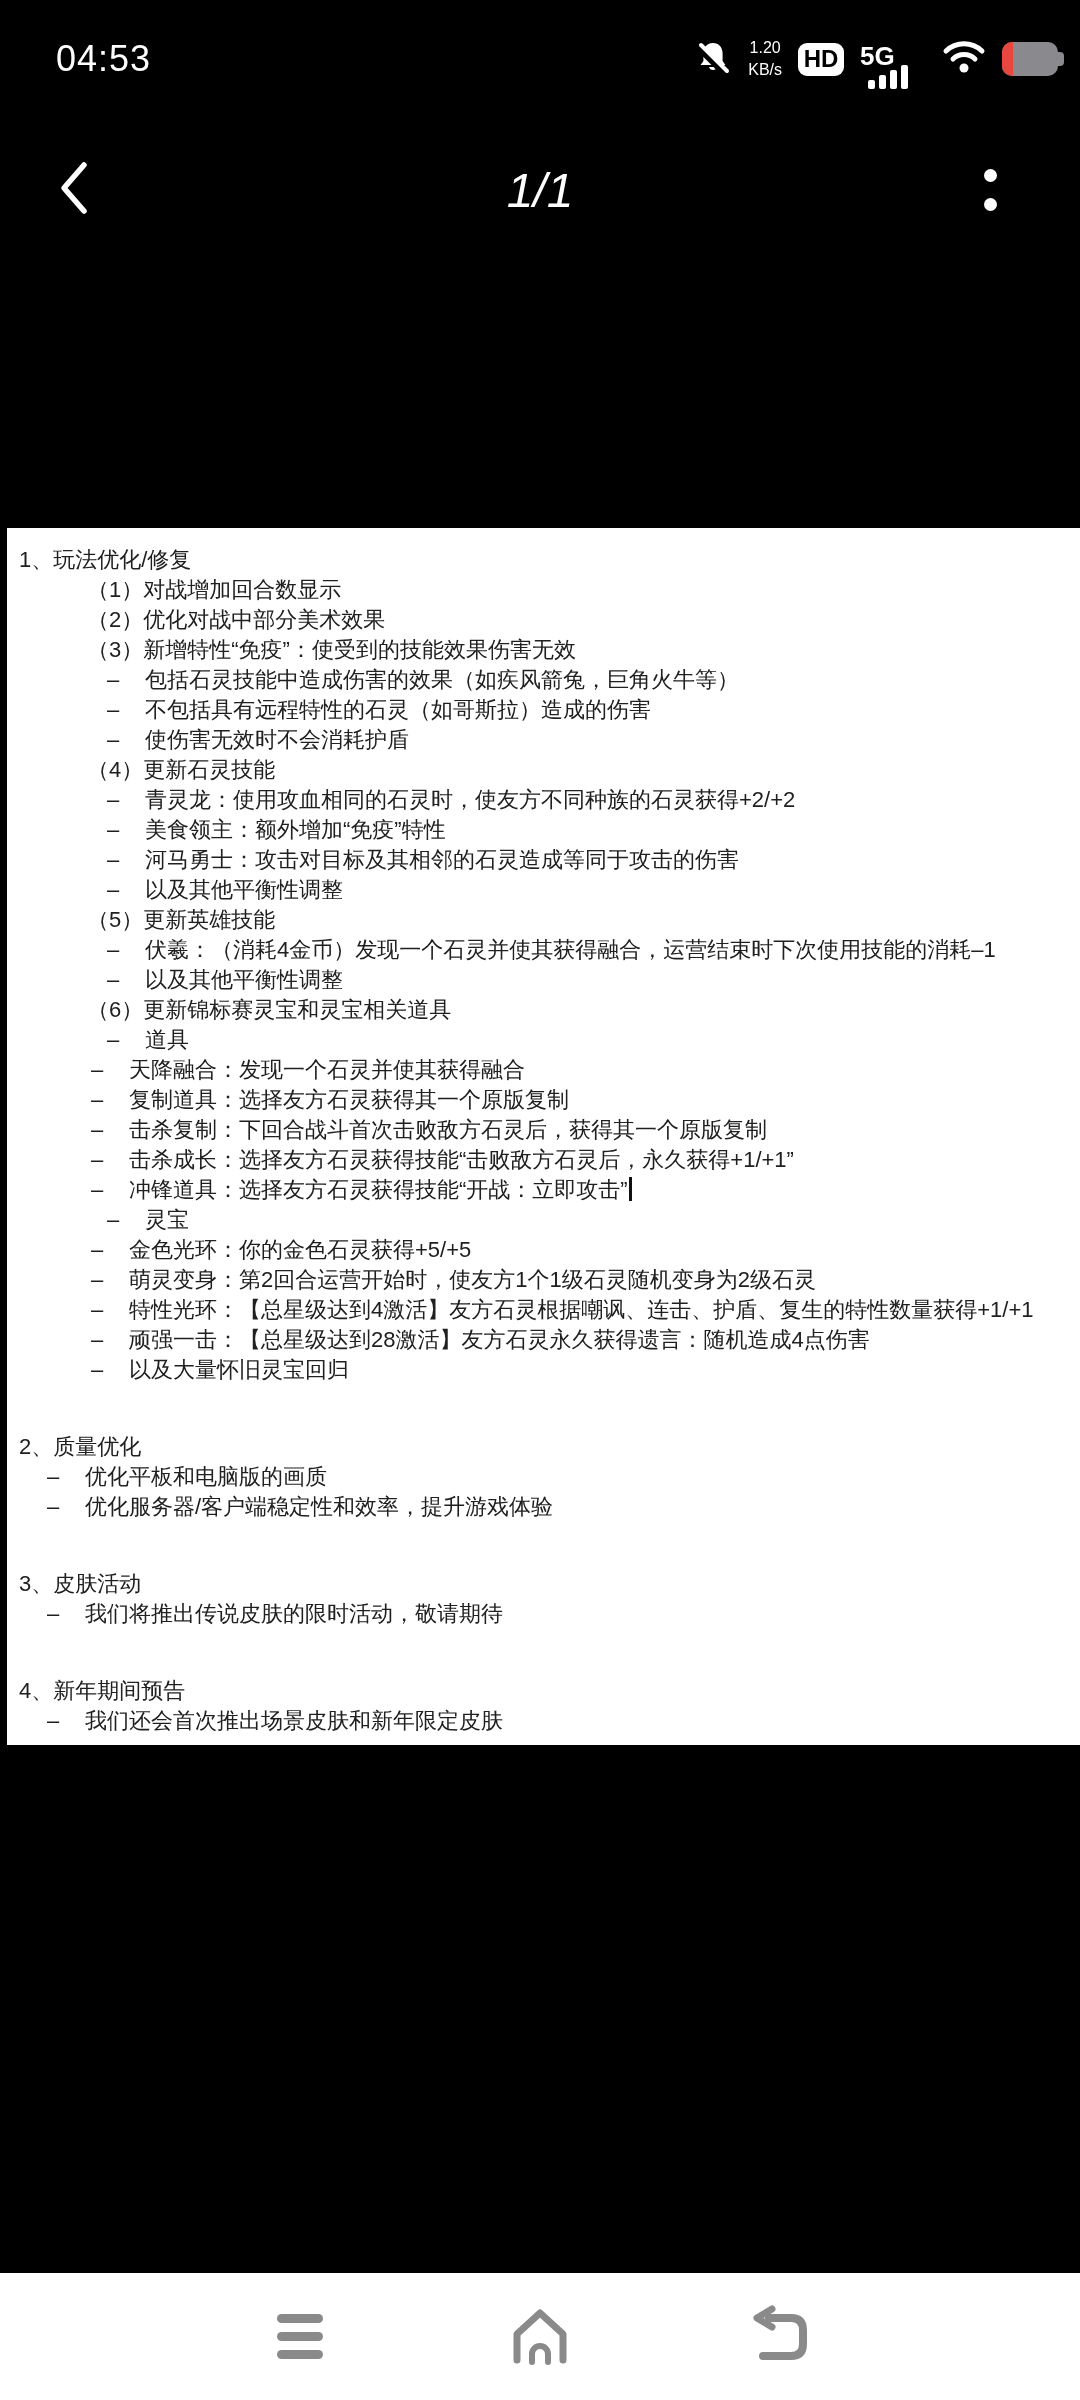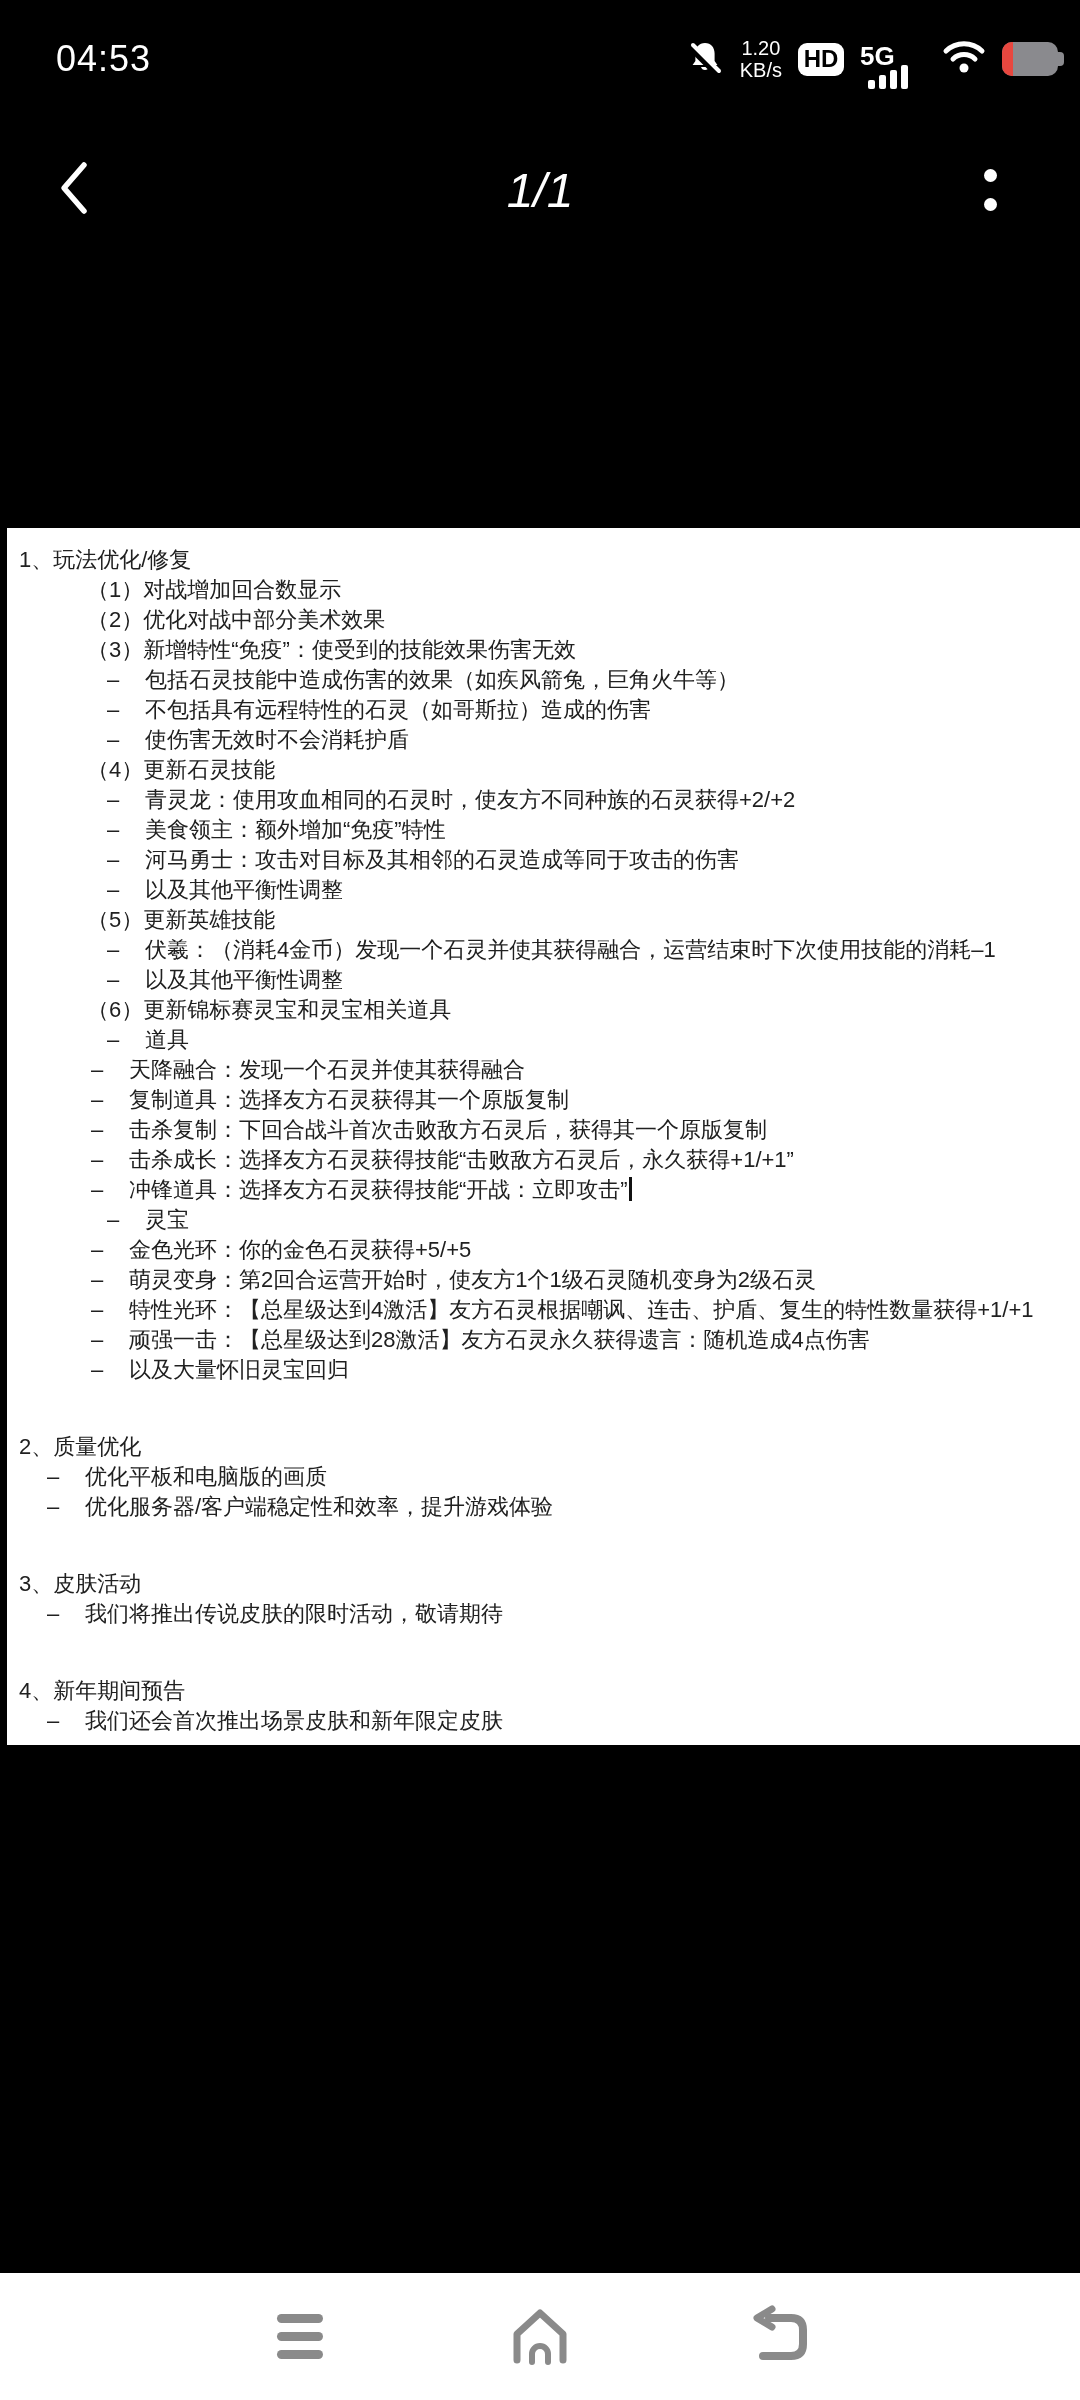--- a/index.html
+++ b/index.html
@@ -8,21 +8,21 @@
     font-family:"Liberation Sans","DejaVu Sans",sans-serif;
   }
   
   .status-bar{
     position:absolute;top:26px;left:0;right:0;height:66px;
     display:flex;align-items:center;justify-content:space-between;
     padding:0 22px 0 56px;color:#fff;
   }
   .time{font-size:36px;font-weight:500;letter-spacing:1px;}
   .status-icons{display:flex;align-items:center;gap:16px;}
-  .net-speed{display:flex;flex-direction:column;align-items:center;line-height:22px;font-size:20px;font-weight:500;}
+  .net-speed{display:flex;flex-direction:column;align-items:center;line-height:22px;font-size:16px;font-weight:500;}
   .hd-badge{width:46px;height:33px;background:#fff;border-radius:9px;color:#000;
     display:flex;align-items:center;justify-content:center;font-size:24px;font-weight:700;}
   .net-5g{position:relative;width:66px;height:46px;margin-top:13px;}
   .net-5g .g-label{position:absolute;top:-2px;left:0;font-size:26px;font-weight:700;}
   .sig-bars{position:absolute;left:8px;bottom:0;display:flex;align-items:flex-end;gap:4px;}
   .sig-bars i{display:block;width:7px;background:#fff;border-radius:2px;}
   .battery{position:relative;width:56px;height:34px;background:#8a8a8e;border-radius:10px;}
   .battery .level{position:absolute;left:0;top:0;bottom:0;width:11px;border-radius:10px 0 0 10px;}
   .battery .nub{position:absolute;right:-6px;top:10px;width:6px;height:14px;background:#8a8a8e;border-radius:0 4px 4px 0;}
   

